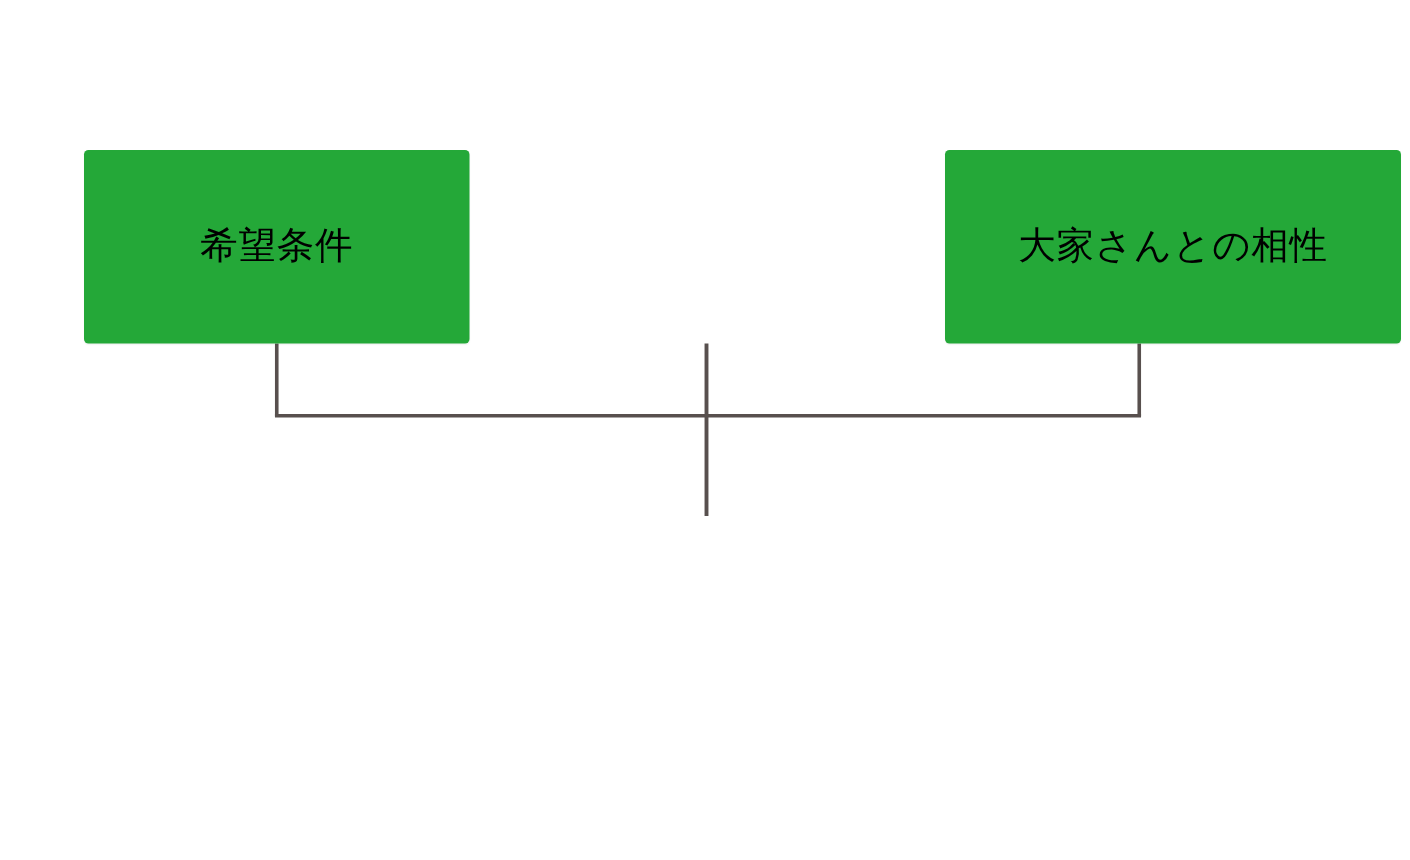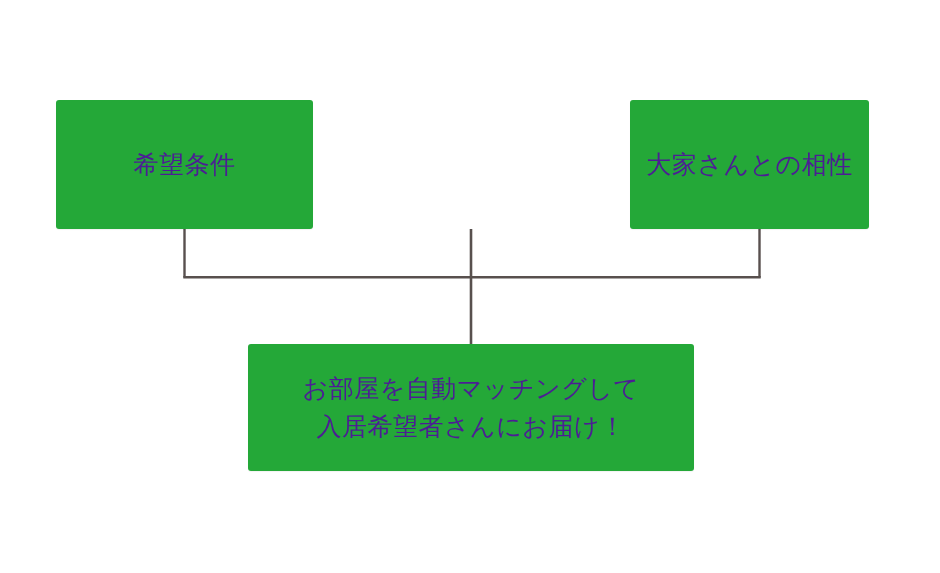--- a/index.html
+++ b/index.html
@@ -31,41 +31,41 @@
   .node {
     position: absolute;
     z-index: 2;
     box-sizing: border-box;
     background: #24a838;
     border-radius: 3px;
     display: flex;
     align-items: center;
     justify-content: center;
     text-align: center;
-    color: #4c1d95;
+    color: #000000;
     box-shadow: 0 1px 1px rgba(0,0,0,0.05);
   }
   .node-label {
     display: block;
     line-height: 1.35;
     letter-spacing: 0.5px;
     white-space: pre-line;
   }
   .node-top .node-label {
     font-size: 25px;
   }
   .node-bottom .node-label {
     font-size: 25px;
     line-height: 1.5;
   }
 
   
   #node-desired-conditions { left: 56px;  top: 100px; width: 257px; height: 129px; }
   #node-initial-cost       { left: 343px; top: 100px; width: 259px; height: 129px; }
-  #node-landlord-fit       { left: 630px; top: 100px; width: 239px; height: 129px; }
+  #node-landlord-fit       { left: 630px; top: 100px; width: 304px; height: 129px; }
   #node-auto-matching      { left: 248px; top: 344px; width: 446px; height: 127px; }
 </style>
 </head>
 <body>
 
 <div class="canvas">
 
   <svg class="connectors" viewBox="0 0 940 573" width="940" height="573" aria-hidden="true">
 
     <path d="M184.5 229 L184.5 277.5" stroke="#58504e" stroke-width="2.4" fill="none"></path>
@@ -79,18 +79,14 @@
 
   <div class="node node-top" id="node-desired-conditions">
     <span class="node-label">希望条件</span>
   </div>
 
 
   <div class="node node-top" id="node-landlord-fit">
     <span class="node-label">大家さんとの相性</span>
   </div>
 
-  <div class="node node-bottom" id="node-auto-matching">
-    <span class="node-label">お部屋を自動マッチングして
-入居希望者さんにお届け！</span>
-  </div>
 
 </div>
 
 </body></html>

